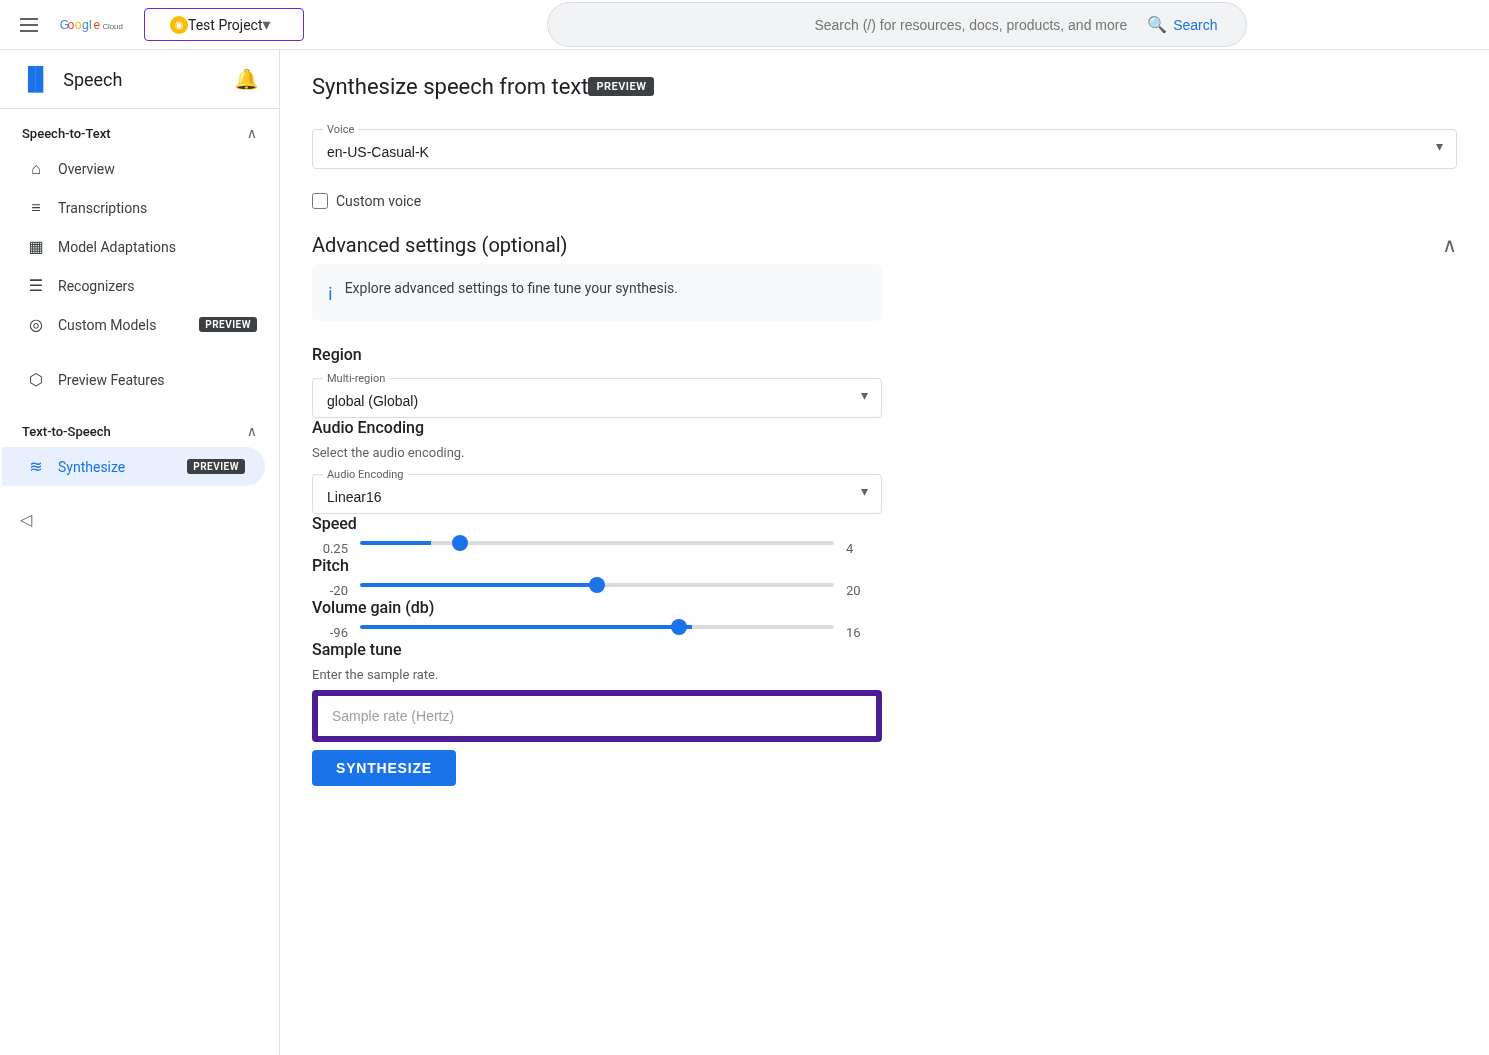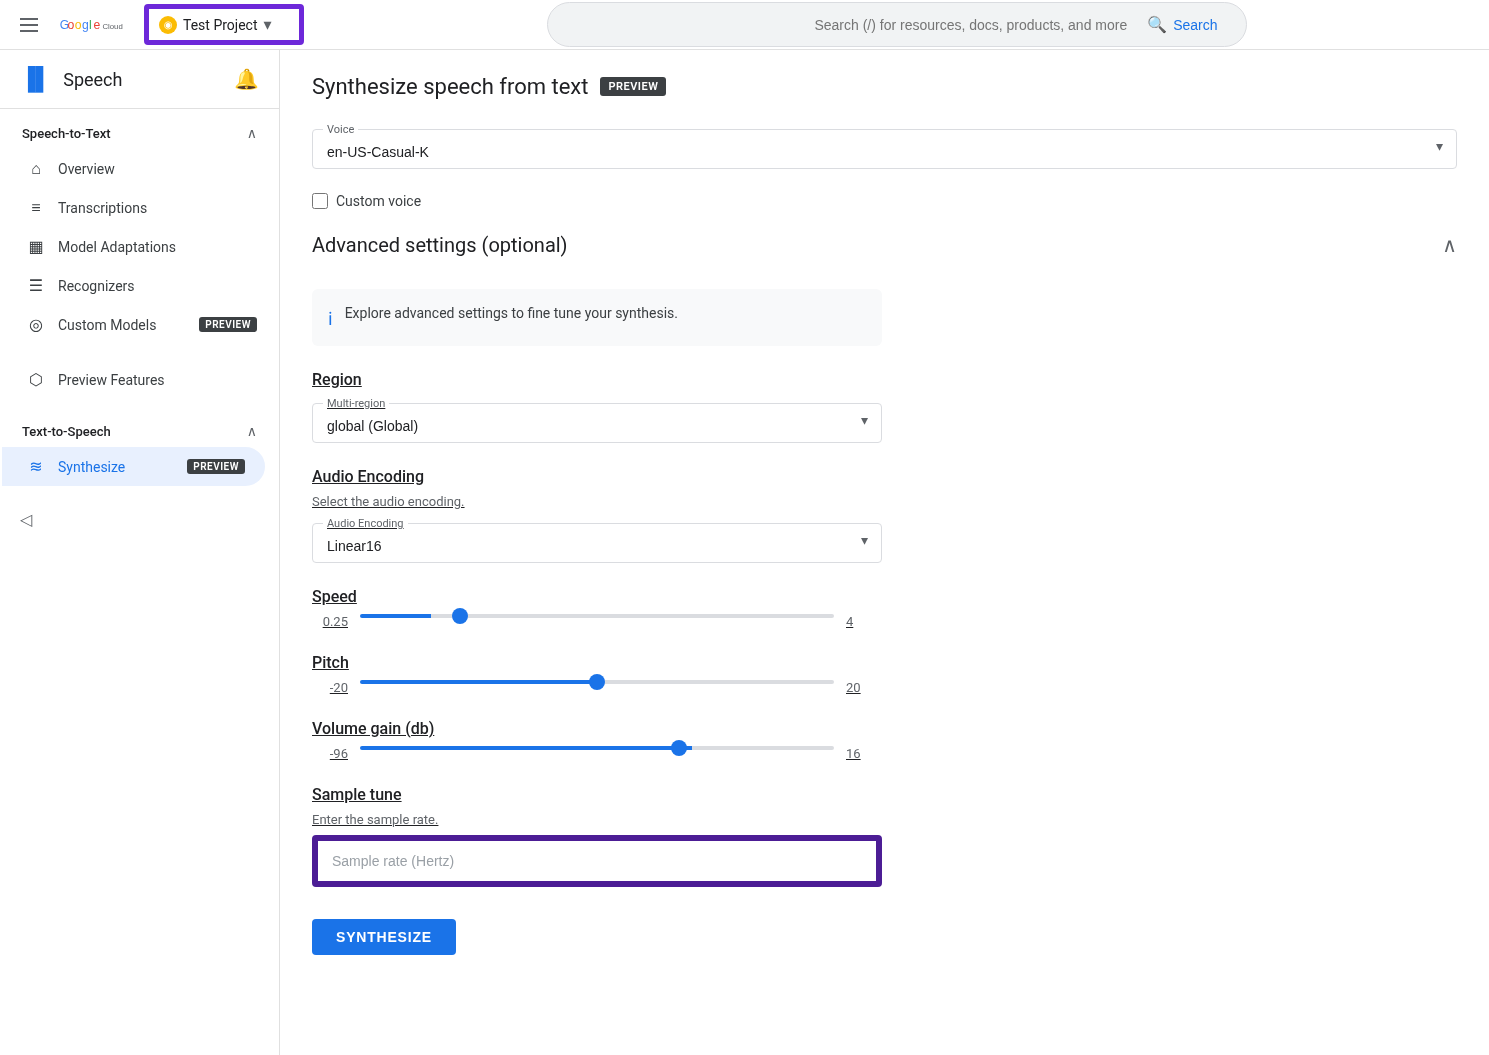--- a/index.html
+++ b/index.html
@@ -8,22 +8,22 @@
     
     .top-nav {
       display: flex; align-items: center; height: 50px; padding: 0 12px;
       border-bottom: 1px solid #e0e0e0; gap: 12px; flex-shrink: 0; background: #fff;
     }
     .hamburger-icon { cursor: pointer; display: flex; flex-direction: column; gap: 4px; padding: 8px; }
     .hamburger-icon span { display: block; width: 18px; height: 2px; background: #5f6368; }
     .google-cloud-logo { display: flex; align-items: center; gap: 6px; font-size: 15px; font-weight: 400; color: #5f6368; margin-right: 4px; }
     .gc-logo-svg { width: 70px; height: 20px; }
     .project-selector {
-      display: flex; align-items: center; gap: 6px; border: 5px solid #6d28d9; border-radius: 4px;
-      padding: 6px 10px; cursor: pointer; min-width: 160px;
+      display: flex; align-items: center; border: 1px solid #6d28d9; border-radius: 4px;
+      padding: 6px 25px; cursor: pointer; min-width: 160px;
     }
     .project-dot { width: 18px; height: 18px; background: #fbbc04; border-radius: 50%; display: flex; align-items: center; justify-content: center; }
     .project-dot::after { content: '◉'; font-size: 10px; color: #fff; }
     .project-name { font-size: 14px; color: #202124; }
     .chevron-down { color: #5f6368; font-size: 16px; }
     .search-bar {
       flex: 1; display: flex; align-items: center; border: 1px solid #dadce0; border-radius: 24px;
       padding: 6px 16px; gap: 8px; background: #f1f3f4; max-width: 700px; margin: 0 auto;
     }
     .search-bar input { border: none; background: transparent; flex: 1; font-size: 14px; outline: none; color: #202124; text-align: right; }
@@ -64,46 +64,46 @@
     .sidebar-item .item-label { flex: 1; }
     .preview-badge {
       background: #3c4043; color: #fff; font-size: 10px; font-weight: 600;
       padding: 2px 6px; border-radius: 3px; letter-spacing: 0.5px;
     }
     .sidebar-bottom { padding: 16px 20px; cursor: pointer; }
     .collapse-icon { font-size: 16px; color: #5f6368; }
 
     
     .content { flex: 1; overflow-y: auto; padding: 24px 32px; }
-    .page-title-row { display: flex; align-items: center; gap: 12px; margin-bottom: 24px; }
+    .page-title-row { display: flex; align-items: center; gap: 0; margin-bottom: 24px; }
     .page-title { font-size: 22px; font-weight: 400; color: #202124; }
     .preview-badge-teal {
       background: #3c4043; color: #fff; font-size: 11px; font-weight: 600;
       padding: 3px 8px; border-radius: 3px; letter-spacing: 0.5px;
     }
 
     
     .form-section { margin-bottom: 24px; }
 
     .checkbox-row { display: flex; align-items: flex-start; gap: 8px; margin-bottom: 24px; }
     .checkbox-row input[type="checkbox"] { width: 16px; height: 16px; cursor: pointer; }
     .checkbox-label { font-size: 14px; color: #3c4043; }
 
     .section-title { font-size: 20px; font-weight: 400; color: #202124; margin-bottom: 16px; }
-    .advanced-header { display: flex; align-items: flex-end; justify-content: space-between; margin-bottom: 32px; }
+    .advanced-header { display: flex; align-items: flex-end; justify-content: space-between; margin-bottom: 7px; }
     .advanced-header .section-title { margin-bottom: 0; }
 
     .info-box {
       display: flex; align-items: flex-start; gap: 12px; background: #f8f9fa;
       border-radius: 6px; padding: 16px; margin-bottom: 24px; max-width: 570px;
     }
     .info-icon { color: #1a73e8; font-size: 18px; flex-shrink: 0; margin-top: 1px; }
     .info-text { font-size: 14px; color: #3c4043; }
 
-    .field-group { margin-bottom: 24px; max-width: 570px; text-decoration: underline; }
+    .field-group { max-width: 570px; }
     .field-group-title { font-size: 16px; font-weight: 500; color: #202124; margin-bottom: 8px; }
     .field-sublabel { font-size: 13px; color: #5f6368; margin-bottom: 8px; }
 
     .fieldset-select-wrapper { position: relative; }
     .fieldset-select-wrapper fieldset {
       border: 1px solid #dadce0; border-radius: 4px; padding: 0;
     }
     .fieldset-select-wrapper legend {
       font-size: 11px; color: #5f6368; padding: 0 4px; margin-left: 10px;
     }

